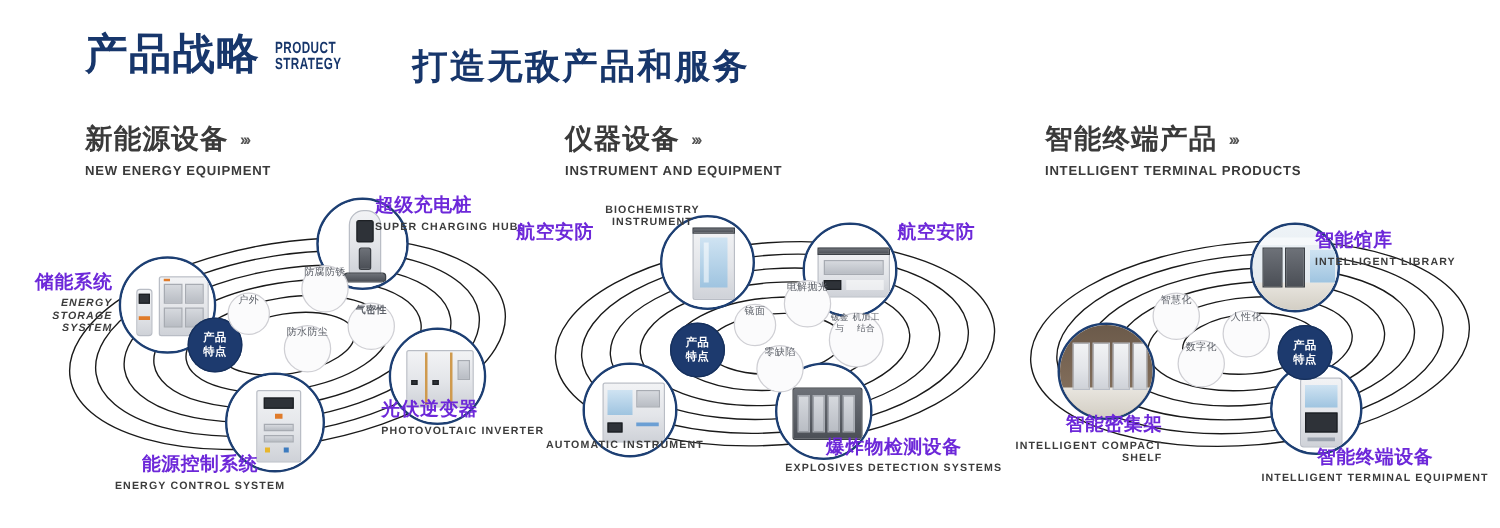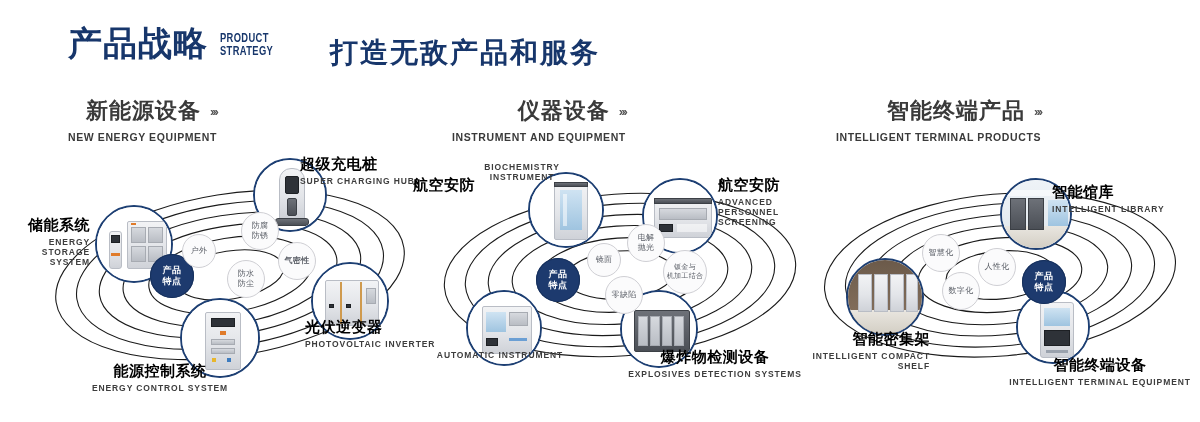--- a/index.html
+++ b/index.html
@@ -21,21 +21,21 @@
     margin-left:12px; margin-bottom:2px;
     font-size:13px; font-weight:bold; color:#17366b; line-height:1.05;
     letter-spacing:0.5px; transform:scaleX(0.72); transform-origin:left bottom;
   }
   .hdr-slogan{
     position:absolute; left:330px; top:34px;
     font-size:28px; font-weight:bold; color:#17366b; letter-spacing:2px;
   }
 
   
-  .sec-hd{ position:absolute;text-align:right; }
+  .sec-hd{ position:absolute; }
   .sec-hd .cn{
     font-size:22px; font-weight:bold; color:#3a3a3a; letter-spacing:1px;
     display:inline-block; vertical-align:middle;
   }
   .sec-hd .arrows{
     display:inline-block; vertical-align:middle; margin-left:9px;
     font-size:13px; color:#555; letter-spacing:-2px; font-weight:bold;
   }
   .sec-hd .en{
     margin-top:5px; font-size:10.5px; font-weight:bold; color:#3a3a3a;
@@ -59,27 +59,27 @@
     background:#1d3a6e; color:#fff; display:flex; flex-direction:column;
     align-items:center; justify-content:center;
     font-size:9px; font-weight:bold; line-height:1.25; letter-spacing:0.5px;
     box-shadow:0 0 0 1px #16305c inset;
   }
 
   
   .feat{
     position:absolute; border-radius:50%;
     border:1px solid #cfcfd4; background:#fbfbfc; color:#5c6068;
-    display:flex; flex-direction:column; align-items:center; justify-content:center;
+    display:flex; flex-direction:row; justify-content:center;
     font-size:8px; line-height:1.25; text-align:center; letter-spacing:0.3px;
   }
 
   
   .cap{ position:absolute; color:#2b2b2b; }
-  .cap .cn{ font-size:15px; font-weight:bold; color:#000000; letter-spacing:0.5px; white-space:nowrap; }
+  .cap .cn{ font-size:15px; font-weight:bold; color:#6d28d9; letter-spacing:0.5px; white-space:nowrap; }
   .cap .en{ font-size:8.5px; font-weight:bold; color:#3d3d3d; letter-spacing:0.9px; margin-top:2px; white-space:nowrap; }
   .cap.r{ text-align:right; }
   .cap.c{ text-align:center; }
   .cap.l{ text-align:left; }
 
   
   .eq{ position:absolute; }
   .eq.cab{ background:linear-gradient(180deg,#f2f3f5 0%,#e3e5e9 55%,#cfd2d8 100%); border:1px solid #b9bdc5; }
   .eq.dark{ background:linear-gradient(180deg,#6d7178 0%,#4b4f56 100%); border:1px solid #3c4046; }
   .pane{ position:absolute; background:linear-gradient(180deg,#d6d9de,#b9bdc4); border:1px solid #a7abb2; }
@@ -192,21 +192,21 @@
       <span>防水</span>
       <span>防尘</span>
     </div>
     <div class="feat" style="left:238px;top:92px;width:38px;height:38px;font-weight:bold;">
       <span>气密性</span>
     </div>
   </div>
 
   <div class="cap r" style="left:0px;top:216px;width:90px;">
     <div class="cn">储能系统</div>
-    <div class="en" style="white-space:normal;">ENERGY STORAGE SYSTEM</div>
+    <div class="en" style="white-space:normal;font-style:italic;">ENERGY STORAGE SYSTEM</div>
   </div>
   <div class="cap l" style="left:300px;top:155px;">
     <div class="cn">超级充电桩</div>
     <div class="en">SUPER CHARGING HUB</div>
   </div>
   <div class="cap l" style="left:305px;top:318px;">
     <div class="cn">光伏逆变器</div>
     <div class="en">PHOTOVOLTAIC INVERTER</div>
   </div>
   <div class="cap c" style="left:70px;top:362px;width:180px;">
@@ -287,21 +287,20 @@
   </div>
 
   <div class="cap r" style="left:400px;top:176px;width:75px;">
     <div class="cn">航空安防</div>
   </div>
   <div class="cap c" style="left:462px;top:160px;width:120px;">
     <div class="en" style="white-space:normal;">BIOCHEMISTRY INSTRUMENT</div>
   </div>
   <div class="cap l" style="left:718px;top:176px;width:110px;">
     <div class="cn">航空安防</div>
-    <div class="en" style="white-space:normal;">ADVANCED PERSONNEL SCREENING</div>
   </div>
   <div class="cap c" style="left:420px;top:348px;width:160px;">
     <div class="en">AUTOMATIC INSTRUMENT</div>
   </div>
   <div class="cap c" style="left:620px;top:348px;width:190px;">
     <div class="cn">爆炸物检测设备</div>
     <div class="en">EXPLOSIVES DETECTION SYSTEMS</div>
   </div>
 
   <div class="group" style="left:810px;top:150px;width:380px;height:250px;">

